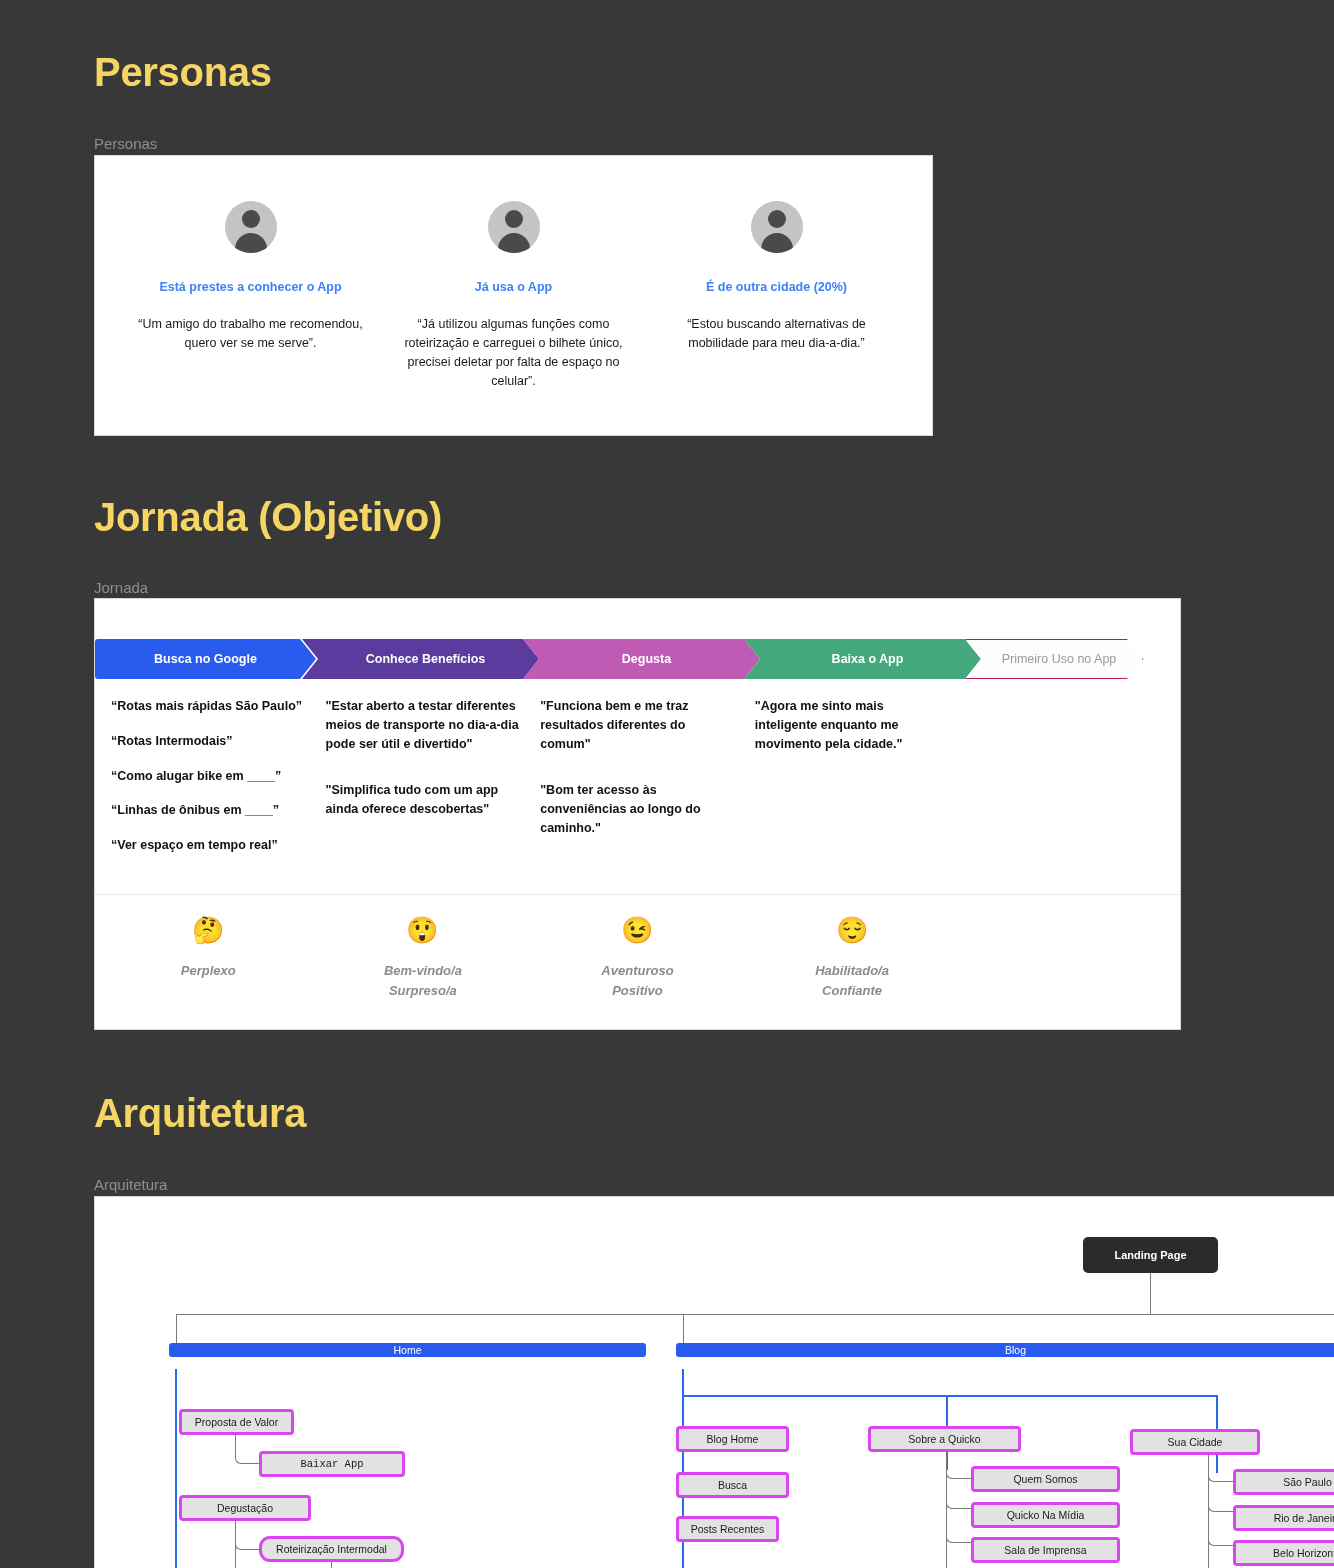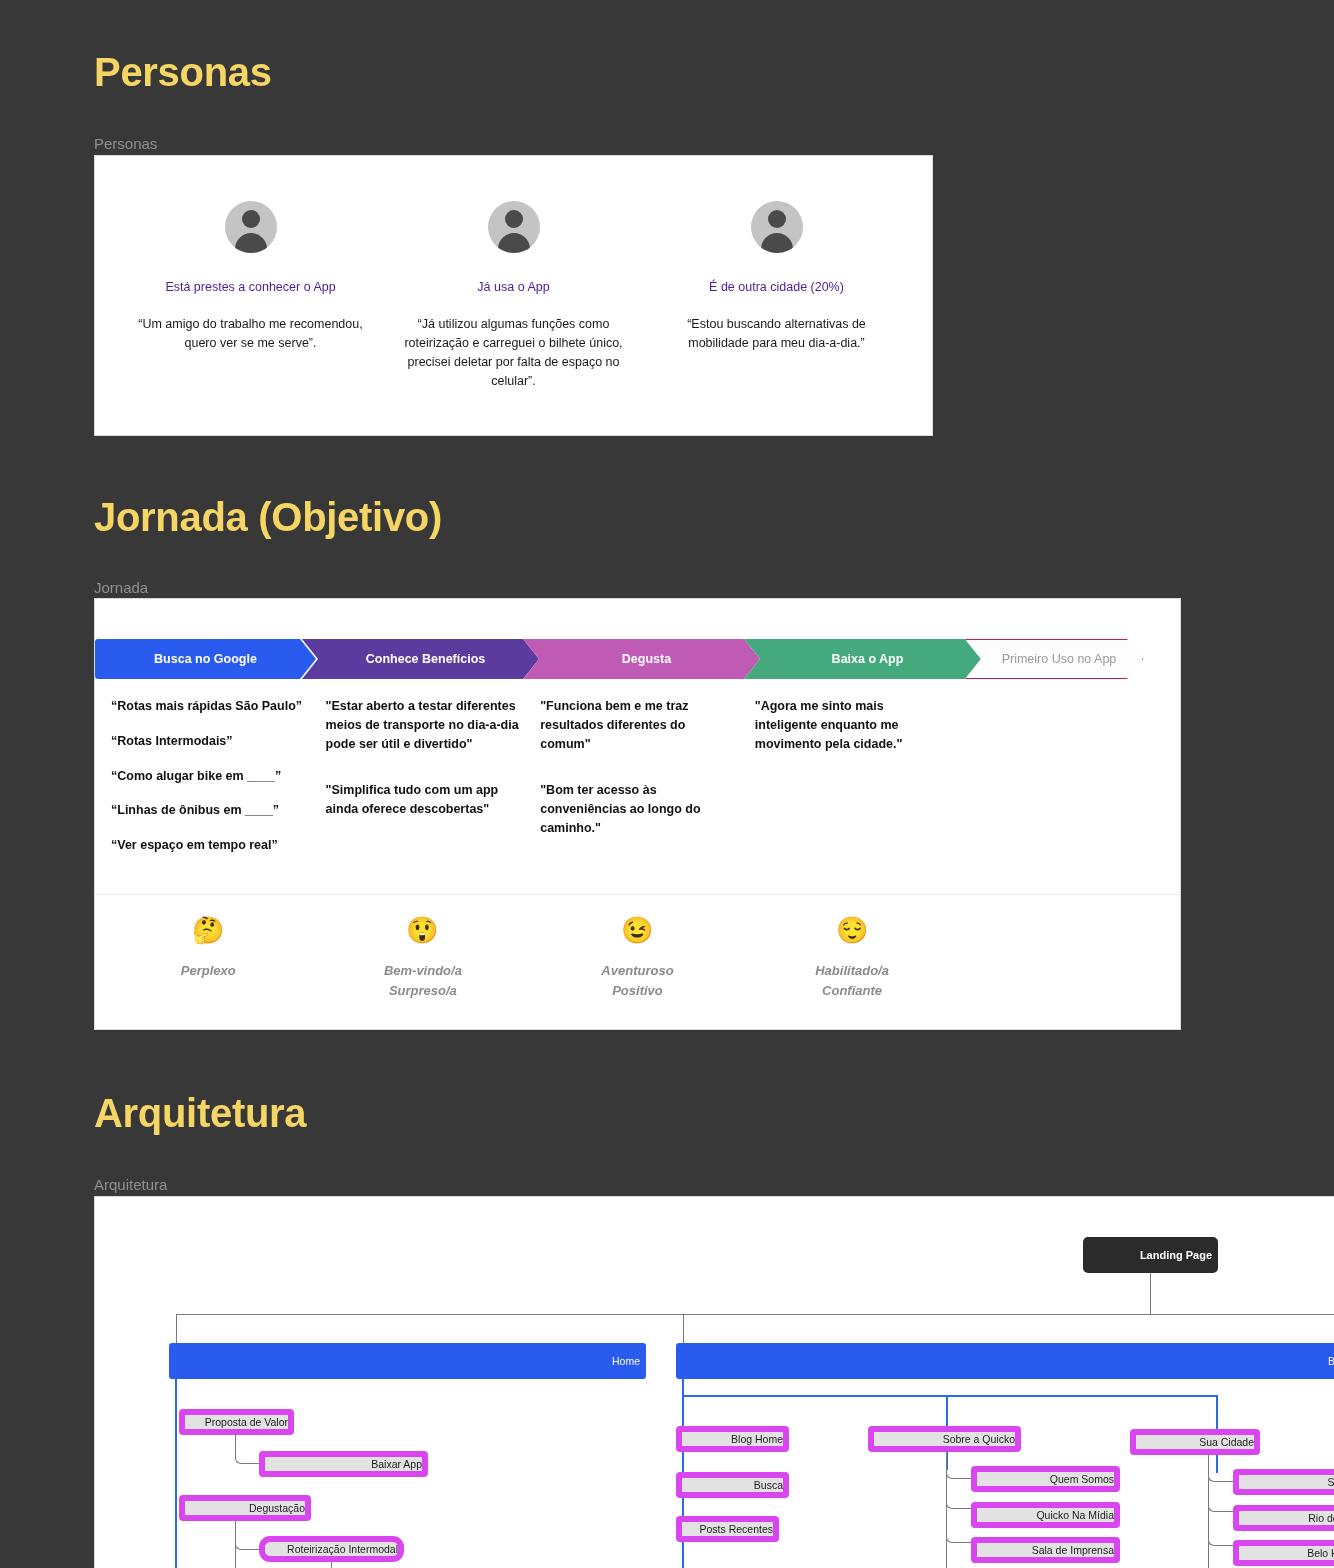--- a/index.html
+++ b/index.html
@@ -55,21 +55,21 @@
     width: 18px; height: 18px; border-radius: 50%;
     background: #4a4a4a; left: 17px; top: 9px;
   }
   .persona-avatar::after {
     content: ""; position: absolute;
     width: 32px; height: 24px;
     border-radius: 16px 16px 0 0;
     background: #4a4a4a; left: 10px; top: 32px;
   }
   .persona-name {
-    font-size: 12.5px; font-weight: normal; color: #4c1d95;
+    font-size: 12.5px; font-weight: bold; color: #3b82f6;
     margin-bottom: 20px; line-height: 1.3;
   }
   .persona-quote {
     font-size: 12.5px; color: #1a1a1a; line-height: 1.5;
   }
 
   
   #jornada-title { position: absolute; left: 94px; top: 497px; }
   #jornada-sub   { position: absolute; left: 94px; top: 580px; }
   #jornada-card  { left: 94px; top: 598px; width: 1087px; height: 432px; }
@@ -126,34 +126,34 @@
   
   #arq-title { position: absolute; left: 94px; top: 1093px; }
   #arq-sub   { position: absolute; left: 94px; top: 1177px; }
   #arq-card  { left: 94px; top: 1196px; width: 1260px; height: 400px; overflow: hidden; }
 
   .arq-canvas { position: relative; width: 1260px; height: 400px; }
 
   .node {
     position: absolute;
     background: #e2e2e2;
-    border: 6px solid #d946ef;
+    border: 3px solid #d946ef;
     border-radius: 4px;
     height: 26px;
-    display: flex; align-items: center; justify-content: flex-end;
+    display: flex; align-items: center; justify-content: center;
     font-size: 10.5px; color: #1a1a1a;
     z-index: 3;
   }
   .node.dark {
     background: #2b2b2b; border-color: #2b2b2b; color: #ffffff;
     height: 36px; font-weight: bold; border-radius: 5px; font-size: 11px;
   }
   .node.blue {
     background: #2a5bef; border-color: #2a5bef; color: #ffffff;
-    height: 36px; border-radius: 3px; font-size: 10.5px;
+    height: 14px; border-radius: 3px; font-size: 10.5px;
   }
   .ln { position: absolute; background: #7a7a7a; z-index: 1; }
   .ln.blue { background: #2a6ae8; }
   .ln.h { height: 1px; }
   .ln.v { width: 1px; }
   .ln.blue.v { width: 2px; }
   .ln.blue.h { height: 2px; }
   .corner {
     position: absolute; border-left: 1px solid #7a7a7a;
     border-bottom: 1px solid #7a7a7a; border-radius: 0 0 0 6px; z-index: 1;
@@ -285,21 +285,21 @@
 
       <div class="node blue" style="left:74px;top:146px;width:477px;">
         <span>Home</span>
       </div>
       <div class="ln blue v" style="left:80px;top:172px;height:228px;"></div>
 
       <div class="node" style="left:84px;top:212px;width:115px;">
         <span>Proposta de Valor</span>
       </div>
       <div class="corner" style="left:140px;top:238px;width:25px;height:29px;"></div>
-      <div class="node" style="left:164px;top:254px;width:169px;">
+      <div class="node" style="left:164px;top:254px;width:146px;font-family:Liberation Mono, monospace;">
         <span>Baixar App</span>
       </div>
 
       <div class="node" style="left:84px;top:298px;width:132px;">
         <span>Degustação</span>
       </div>
       <div class="corner" style="left:140px;top:324px;width:25px;height:29px;"></div>
       <div class="node" style="left:164px;top:339px;width:145px;border-radius:11px;">
         <span>Roteirização Intermodal</span>
       </div>

